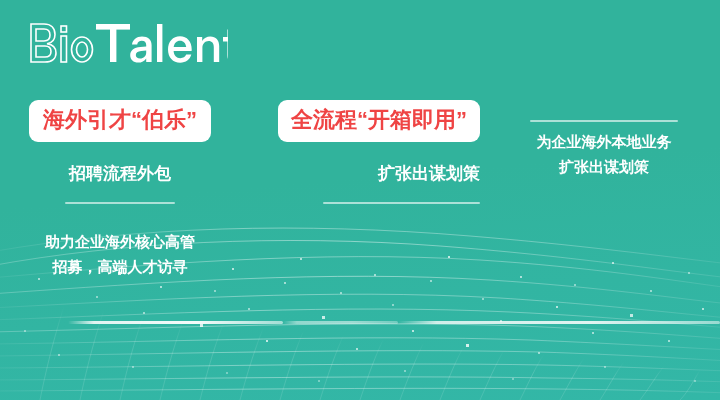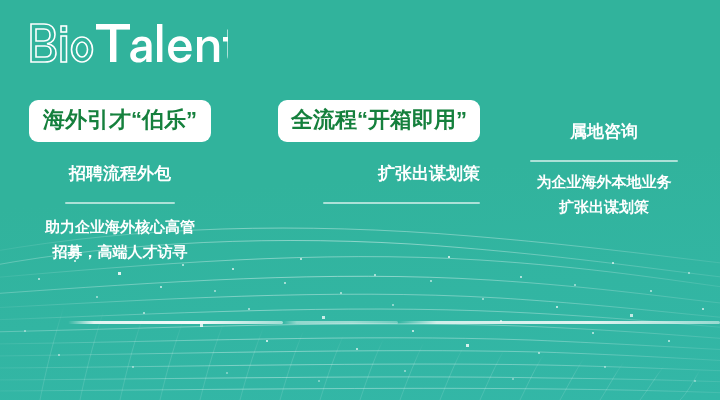--- a/index.html
+++ b/index.html
@@ -80,21 +80,21 @@
     align-items: center;
     padding: 0 8px;
   }
   .card-1 { width: 240px; }
   .card-2 { width: 248px; align-items: flex-end; }
   .card-3 { width: 232px; }
 
   .pill {
     background: #ffffff;
     border-radius: 9px;
-    color: #15803d;
+    color: #ef4444;
     font-size: 22px;
     font-weight: bold;
     line-height: 1;
     padding: 9px 14px 11px 14px;
     white-space: nowrap;
     letter-spacing: 0px;
   }
   .card-2 .pill { padding-left: 13px; padding-right: 13px; }
 
   .subtitle {
@@ -117,21 +117,21 @@
   .card-3 .divider { width: 148px; }
 
   .body-text {
     color: #ffffff;
     font-size: 15px;
     font-weight: bold;
     line-height: 25px;
     text-align: center;
     white-space: nowrap;
   }
-  .card-1 .body-text { margin-top: 10px; }
+  .card-1 .body-text { margin-top: 25px; }
   .card-2 .body-text { margin-top: 14px; }
   .card-3 .body-text { margin-top: 7px; }
   .body-line { display: block; }
 </style>
 </head>
 <body>
 
 <div id="slide">
 
   <svg class="mesh" viewBox="0 0 720 180" preserveAspectRatio="none">
@@ -289,21 +289,20 @@
       </div>
     </div>
 
     <div class="card card-2">
       <div class="pill">全流程“开箱即用”</div>
       <div class="subtitle">扩张出谋划策</div>
       <div class="divider"></div>
     </div>
 
     <div class="card card-3">
-      <div class="subtitle">属地咨询</div>
       <div class="divider"></div>
       <div class="body-text">
         <span class="body-line">为企业海外本地业务</span>
         <span class="body-line">扩张出谋划策</span>
       </div>
     </div>
 
   </div>
 
 </div>

